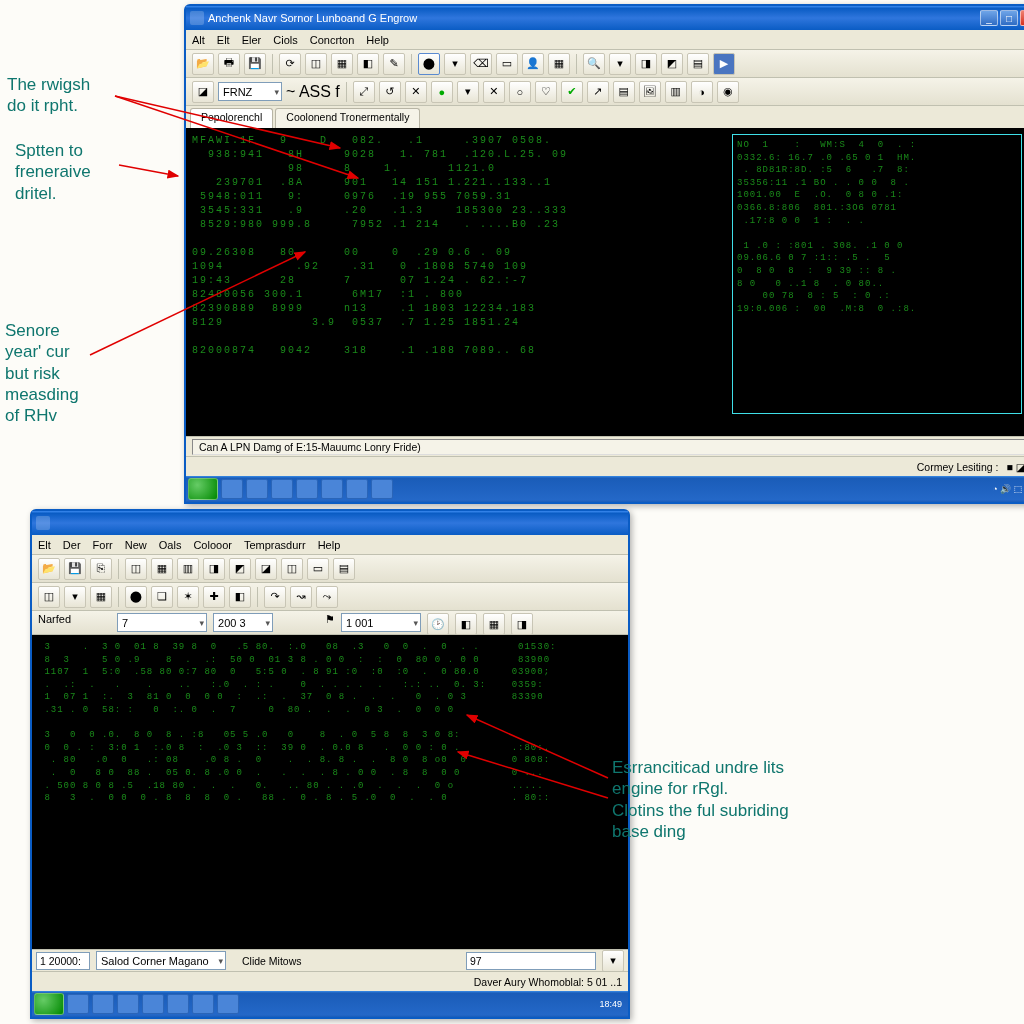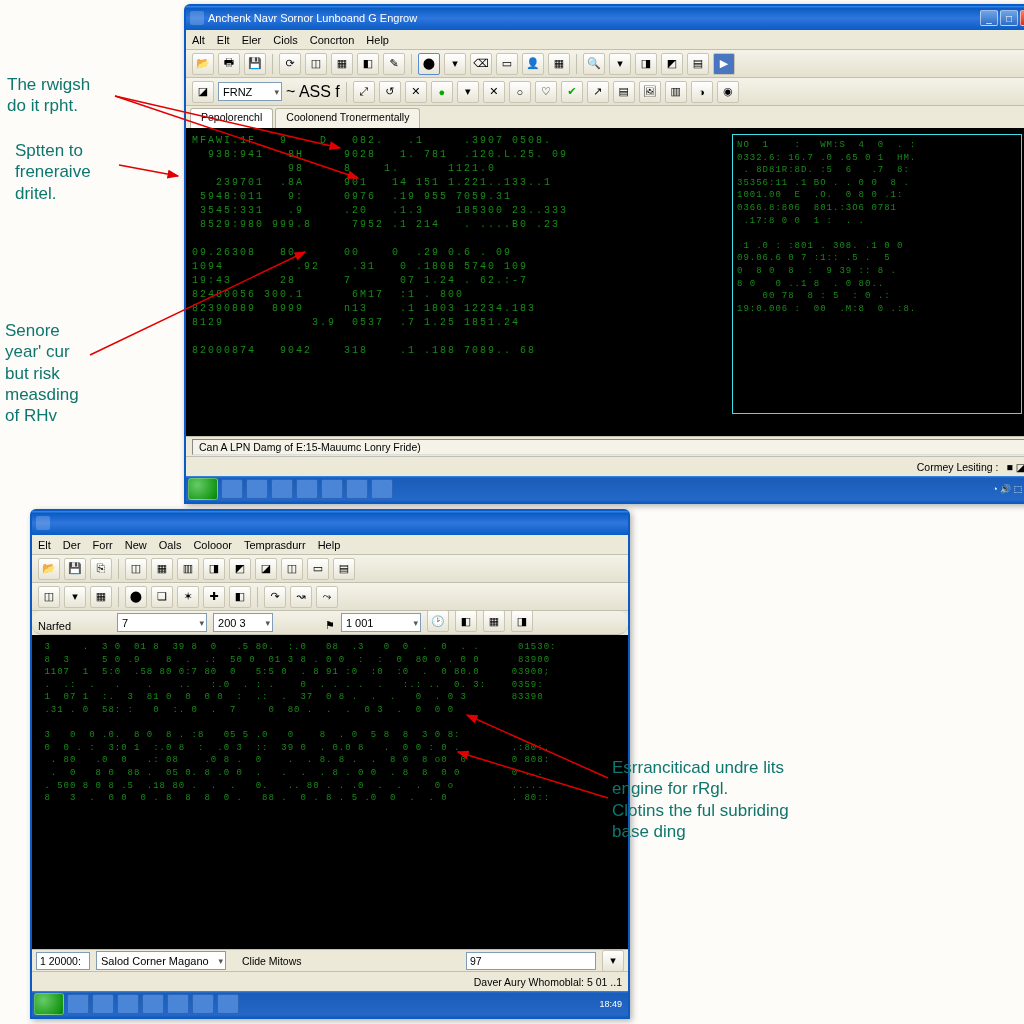--- a/index.html
+++ b/index.html
@@ -39,21 +39,21 @@
   .statusbar .cell { border: 1px inset #ddd; padding: 1px 6px; background: #f5f3e8; }
   
   .taskbar { height: 26px; background: linear-gradient(to bottom,#3a8de8 0%,#1a5cb8 8%,#2468c8 92%,#1a5cb8 100%); display: flex; align-items: center; padding: 0 2px; gap: 3px; }
   .start-btn { width: 30px; height: 22px; background: radial-gradient(circle at 30% 30%,#6c6,#080); border: 1px solid #fff5; border-radius: 3px; }
   .task-item { width: 22px; height: 20px; background: #4a85d8; border: 1px solid #2a65b8; border-radius: 2px; }
   .tray { margin-left: auto; display: flex; align-items: center; gap: 4px; color: #fff; font-size: 9px; padding-right: 4px; }
   
   .window-body { display: flex; flex-direction: column; height: calc(100% - 24px); }
   .window-body .workspace { flex: 1; }
   
-  .toolbar2 { height: 24px; display: flex; align-items: flex-end; padding: 2px 6px; gap: 6px; font-size: 11px; background: linear-gradient(#f5f3e8,#e4e1d0); border-bottom: 1px solid #c0c0b0; border-radius: 10px; }
+  .toolbar2 { height: 24px; display: flex; align-items: flex-start; padding: 2px 6px; gap: 6px; font-size: 11px; background: linear-gradient(#f5f3e8,#e4e1d0); border-bottom: 1px solid #c0c0b0; }
   
   .bottom-input { height: 22px; background: #ece9d8; display: flex; align-items: center; padding: 0 4px; gap: 6px; font-size: 10.5px; border-top: 1px solid #c0c0b0; }
   .bottom-input input { height: 18px; border: 1px solid #7f9db9; padding: 0 3px; font-size: 10.5px; }
 </style>
 </head>
 <body>
 
 <div class="annotation" style="left:7px; top:74px; white-space:pre;">The rwigsh
 do it rpht.</div>
 <div class="annotation" style="left:15px; top:140px; white-space:pre;">Sptten to

